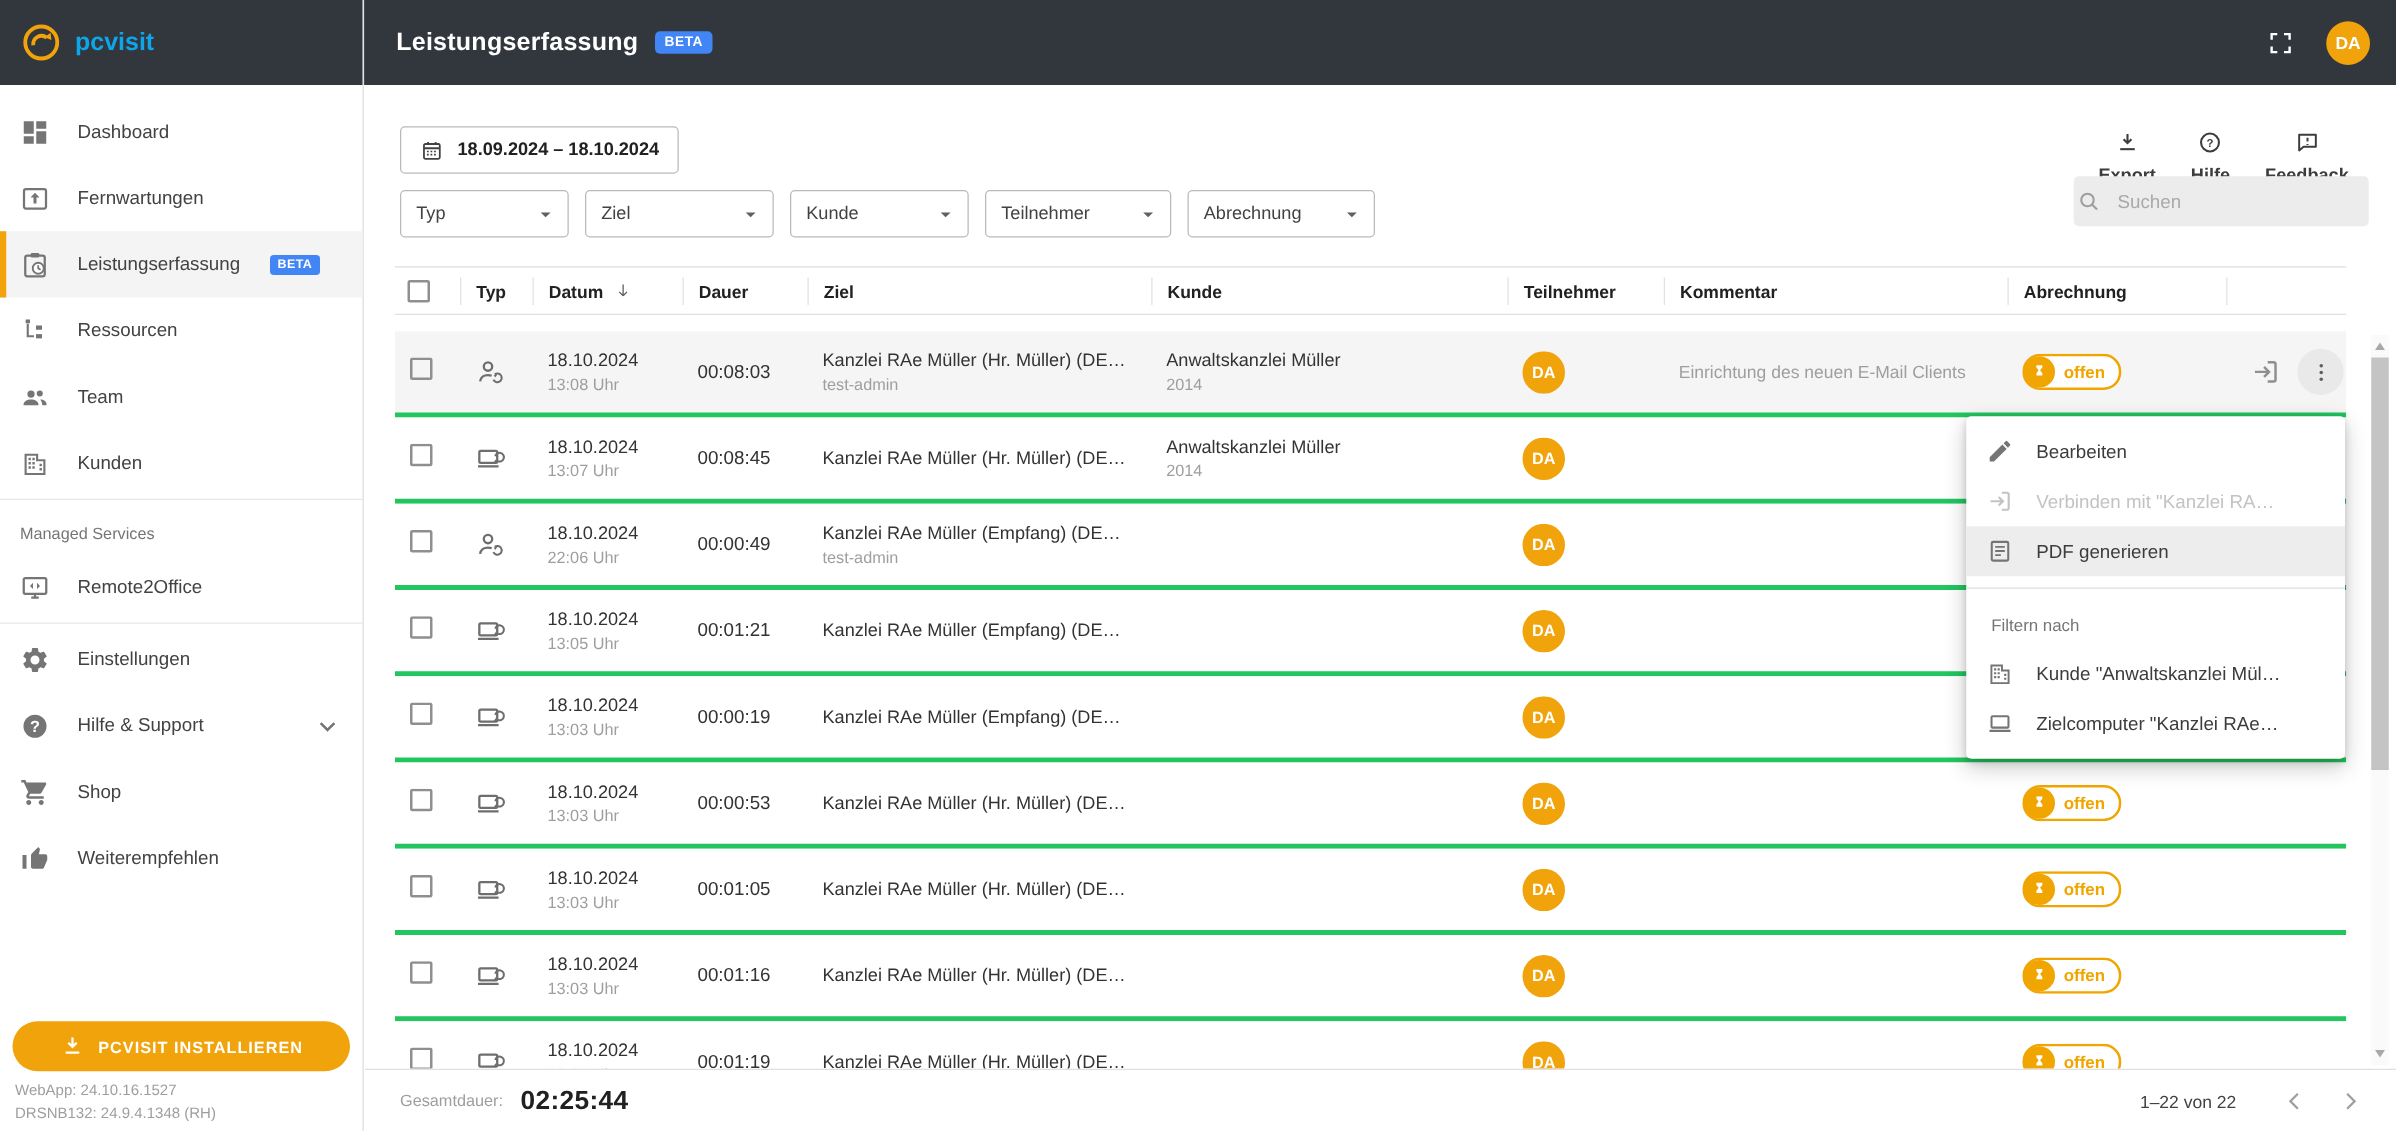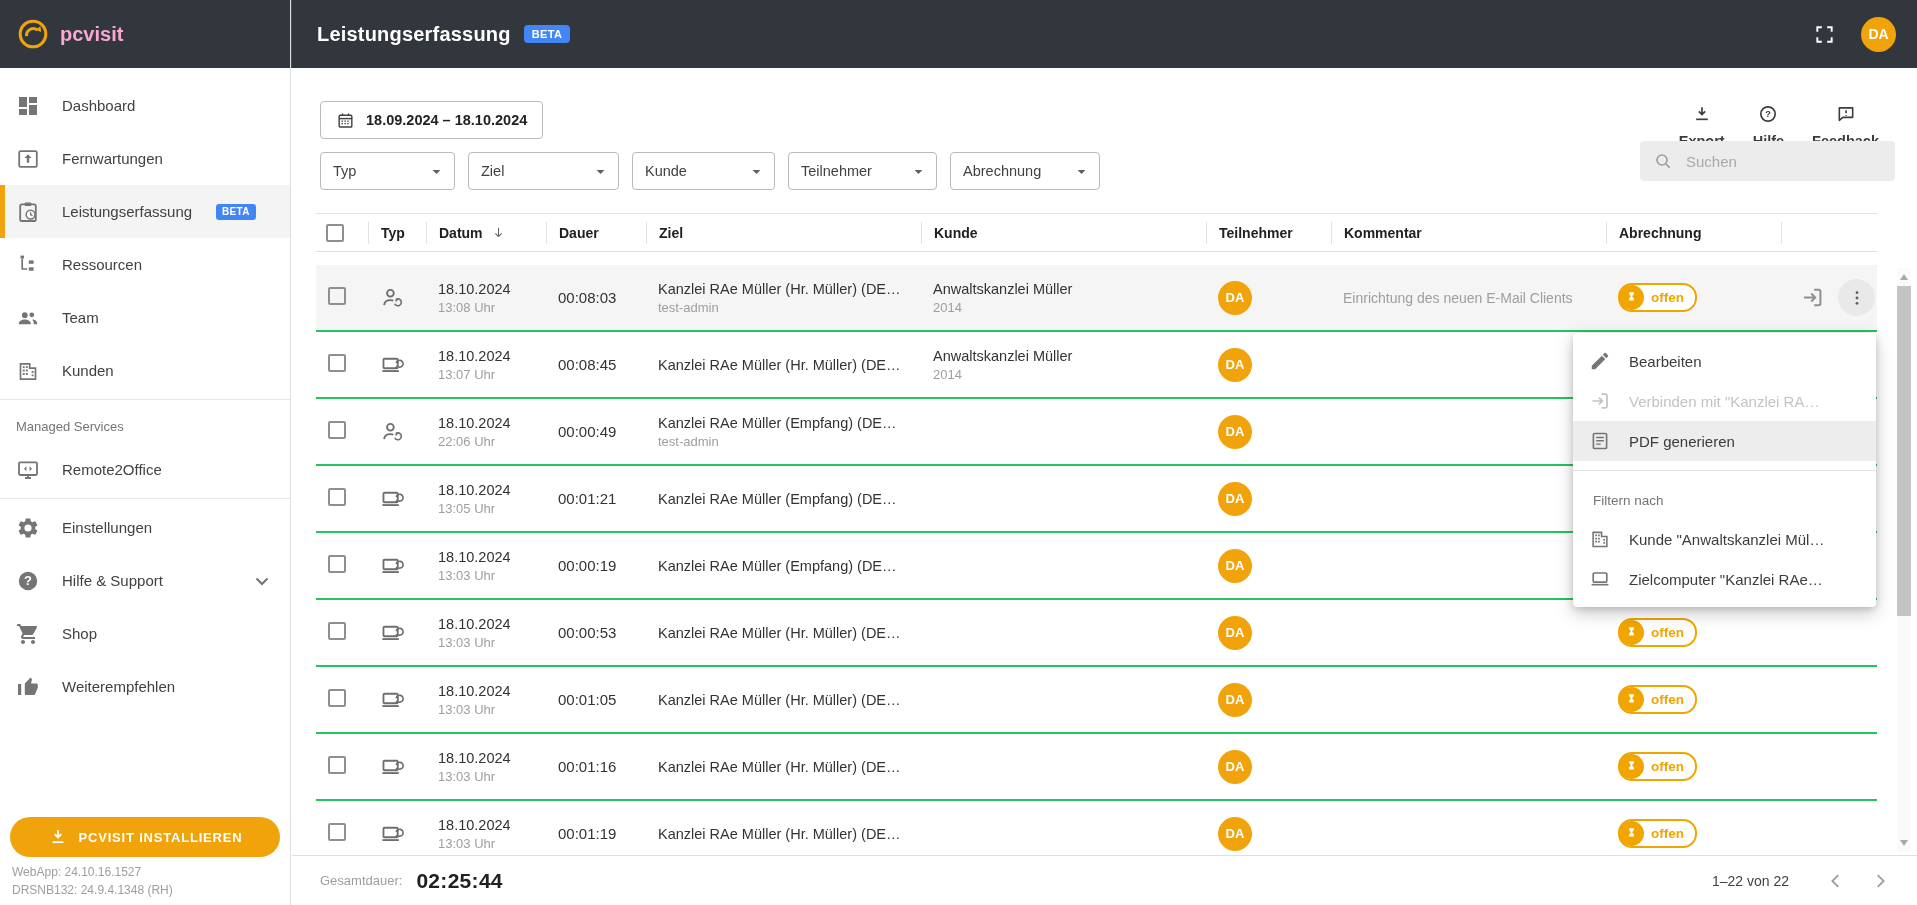--- a/index.html
+++ b/index.html
@@ -17,21 +17,21 @@
   .topbar-right{margin-left:auto;display:flex;align-items:center;gap:25px;padding-right:21px;}
   .fs-btn{background:none;border:none;padding:0;cursor:pointer;color:#fff;width:23px;height:23px;}
   .avatar{width:35px;height:35px;border-radius:50%;background:#f0a30b;color:#fff;font-size:14px;
           font-weight:bold;display:flex;align-items:center;justify-content:center;border:none;cursor:pointer;
           font-family:inherit;}
 
   
   .sidebar{position:absolute;left:0;top:0;width:291px;height:905px;background:#fff;z-index:5;
            border-right:1px solid #ddd;box-sizing:border-box;}
   .logo-bar{height:68px;background:#32373e;display:flex;align-items:center;gap:11px;padding:0 17px;cursor:pointer;}
-  .brand{color:#f9a8d4;font-size:20px;font-weight:bold;}
+  .brand{color:#0ea5e9;font-size:20px;font-weight:bold;}
   #nav{padding-top:11px;}
   .nav-item{position:relative;height:53px;display:flex;align-items:center;gap:22px;padding:0 16px;
             font-size:15px;color:#424242;cursor:pointer;}
   .nav-item .icn{width:24px;height:24px;color:#757575;}
   .nav-item.selected{background:#f4f4f4;}
   .nav-item.selected::before{content:"";position:absolute;left:0;top:0;bottom:0;width:5px;background:#f0a30b;}
   .nav-beta{background:#4285f4;color:#fff;font-size:10px;font-weight:bold;padding:2.5px 6px;
             border-radius:3px;margin-left:2px;letter-spacing:.3px;}
   .nav-chevron{margin-left:auto;width:20px;height:20px;color:#424242;}
   .nav-divider{height:1px;background:#e6e6e6;margin:2px 0;}
@@ -51,22 +51,22 @@
   .date-btn .icn{width:19px;height:19px;color:#424242;}
   .filters{position:absolute;left:28px;top:84px;display:flex;gap:13px;}
   .filter{height:38px;box-sizing:border-box;border:1px solid #b9b9b9;border-radius:4px;background:#fff;
           display:flex;align-items:center;justify-content:space-between;padding:0 8px 0 12px;
           font-size:14.5px;color:#424242;cursor:pointer;}
   .filter .icn{width:19px;height:19px;color:#616161;}
   .top-actions{position:absolute;top:36px;right:38px;display:flex;gap:28px;}
   .t-action{display:flex;align-items:center;gap:9px;font-size:14.5px;font-weight:bold;color:#3c3c3c;
             background:none;border:none;cursor:pointer;font-family:inherit;padding:0;flex-direction:column;}
   .t-action .icn{width:20px;height:20px;color:#3c3c3c;}
-  .search-box{position:absolute;top:73px;right:22px;width:255px;height:40px;background:#ececec;
-              border-radius:4px;display:flex;align-items:center;gap:11px;padding:0 13px;box-sizing:border-box;}
+  .search-box{position:absolute;top:73px;right:22px;width:236px;height:40px;background:#ececec;
+              border-radius:4px;display:flex;align-items:center;gap:11px;padding:0 2px;box-sizing:border-box;}
   .search-box .icn{width:20px;height:20px;color:#9e9e9e;}
   .search-box input{flex:1;border:none;background:transparent;outline:none;font-size:15px;color:#424242;
                     font-family:inherit;min-width:0;}
   .search-box input::placeholder{color:#a9a9a9;}
 
   
   .thead{position:absolute;left:24px;right:40px;top:145px;height:39px;box-sizing:border-box;
          border-top:1px solid #e0e0e0;border-bottom:1px solid #e0e0e0;display:flex;align-items:center;
          font-size:14px;font-weight:bold;color:#212121;}
   .th{display:flex;align-items:center;height:22px;box-sizing:border-box;padding-left:12px;}
@@ -76,21 +76,21 @@
   .c-typ{width:58px;}
   .c-datum{width:120px;}
   .c-dauer{width:100px;}
   .c-ziel{width:275px;}
   .c-kunde{width:285px;}
   .c-teil{width:125px;}
   .c-komm{width:275px;}
   .c-abr{width:175px;}
   .c-act{flex:1;}
   .rows{position:absolute;left:24px;right:40px;top:197px;bottom:50px;overflow:hidden;}
-  .row{display:flex;align-items:center;height:65px;border-bottom:2px solid #22c55e;background:#fff;}
+  .row{display:flex;align-items:center;height:65px;border-bottom:4px solid #22c55e;background:#fff;}
   .row.hl{background:#f5f5f5;}
   .cell{box-sizing:border-box;padding-left:12px;overflow:hidden;}
   .checkbox{width:18px;height:18px;border:2px solid #8f8f8f;border-radius:2px;display:inline-block;
             background:transparent;box-sizing:border-box;cursor:pointer;}
   .typ-icn{width:26px;height:26px;color:#6e6e6e;}
   .main-line{font-size:14.5px;color:#333;white-space:nowrap;overflow:hidden;text-overflow:ellipsis;}
   .sub-line{font-size:13px;color:#9e9e9e;margin-top:3px;white-space:nowrap;overflow:hidden;text-overflow:ellipsis;}
   .dauer-txt{font-size:15px;color:#333;}
   .avatar-sm{width:34px;height:34px;border-radius:50%;background:#f0a30b;color:#fff;font-size:13px;
              font-weight:bold;display:flex;align-items:center;justify-content:center;}

